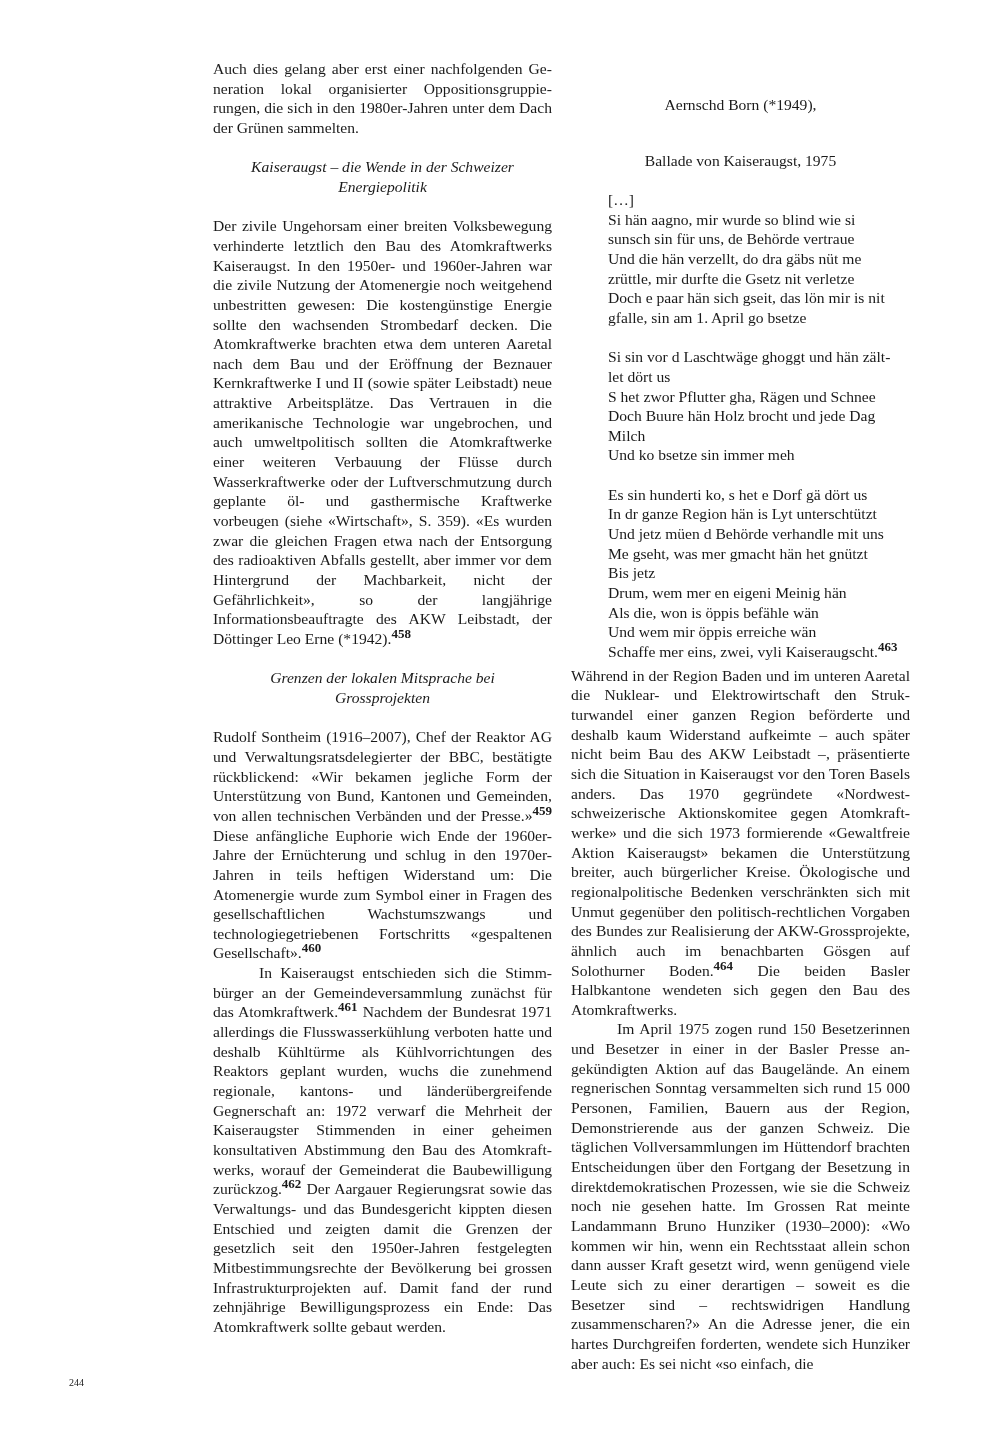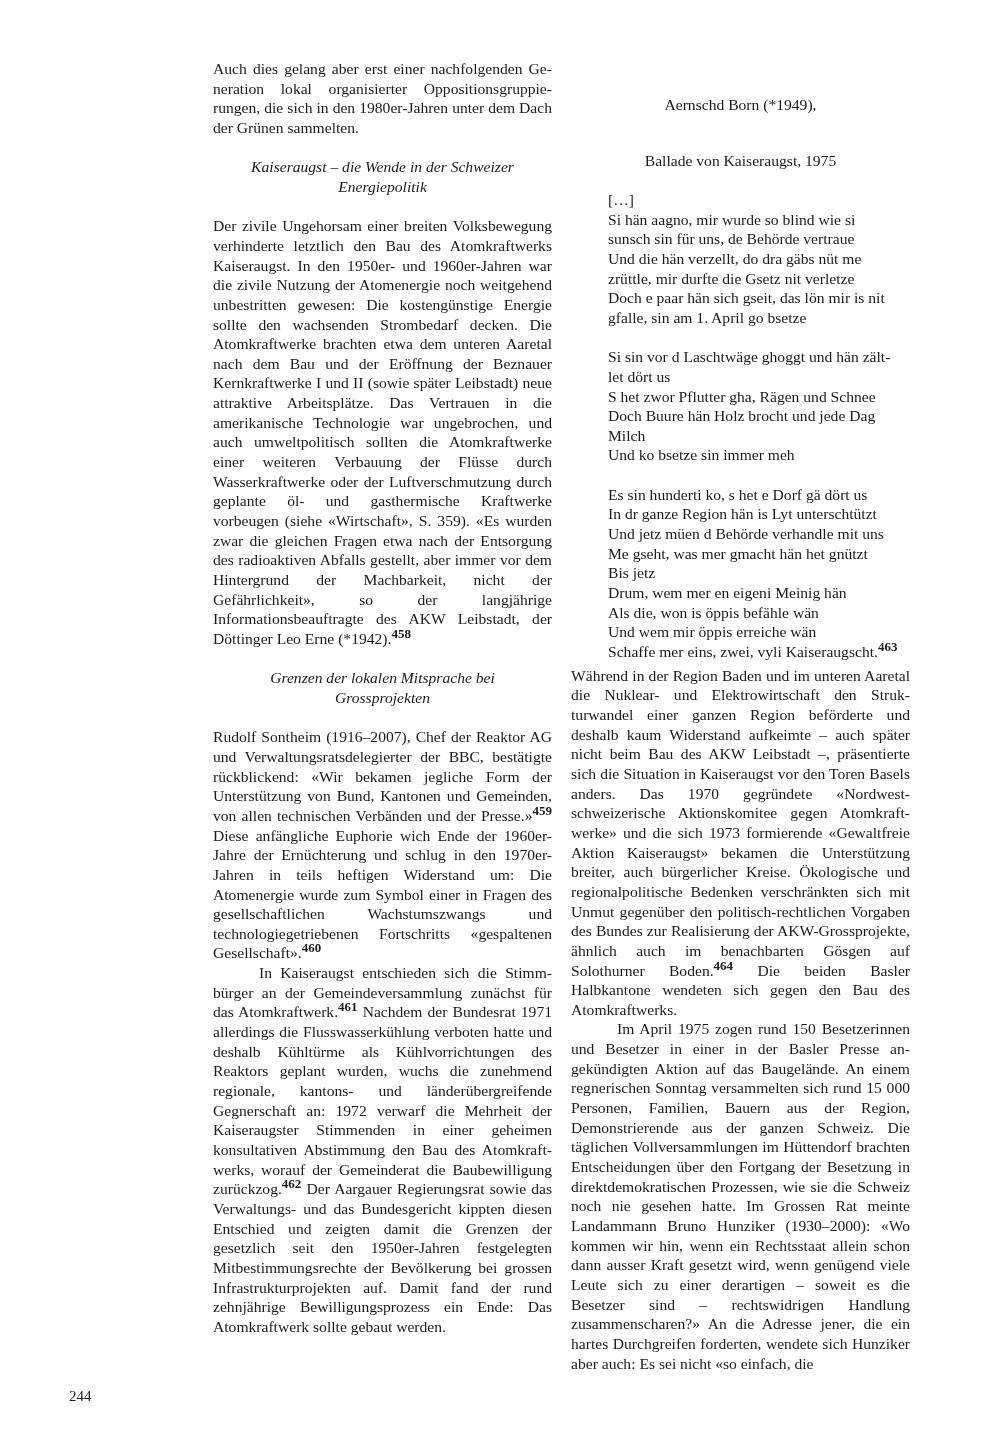--- a/index.html
+++ b/index.html
@@ -24,22 +24,21 @@
   .heading span { display: block; }
   sup { font-size: 13px; line-height: 0; vertical-align: 6px; font-weight: bold; }
   .verse { margin: 0; }
   .stanza { margin-bottom: 19.65px; }
   .stanza:last-child { margin-bottom: 4px; }
   .vline { display: block; text-align: left; padding-left: 37px; }
   .poem-attrib { text-align: center; margin-bottom: 19.65px; }
   .poem-attrib span { display: block; margin-top: 36px; }
   #page-number {
     position: absolute; left: 69px; top: 1373px;
-    font-size: 15px;
-    margin-top: 14px;
+    font-size: 10px;
   }
 </style>
 </head>
 <body>
 
 <div class="col" id="col-left">
   <p>Auch dies gelang aber erst einer nachfolgenden Ge­neration lokal organisierter Oppositionsgruppie­rungen, die sich in den 1980er-Jahren unter dem Dach der Grünen sammelten.</p>
 
   <div class="heading">
     <span>Kaiseraugst – die Wende in der Schweizer</span>

